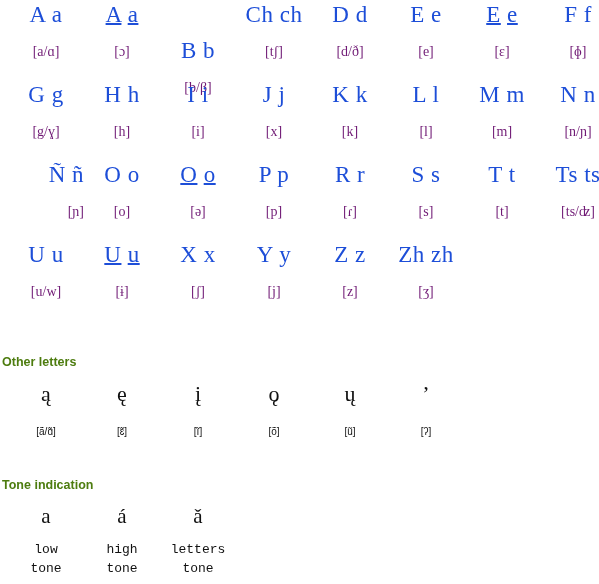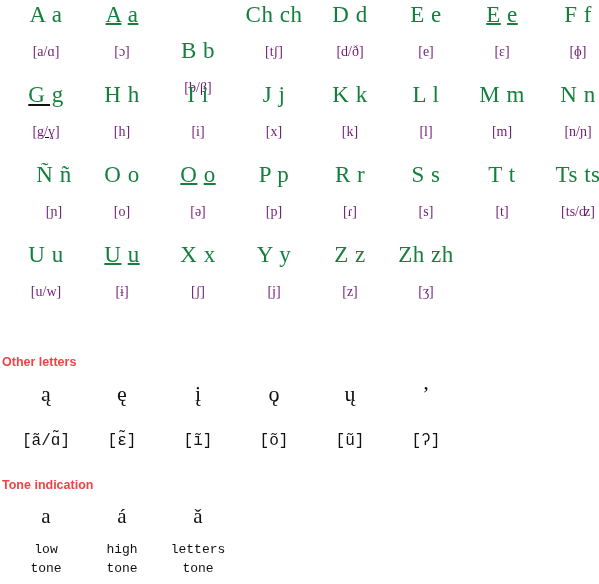--- a/index.html
+++ b/index.html
@@ -33,21 +33,21 @@
     position: absolute;
     width: 76px;
     text-align: center;
     top: 0;
   }
   .letter {
     font-family: "Liberation Serif", "DejaVu Serif", serif;
     font-size: 23px;
     line-height: 30px;
     white-space: nowrap;
-    color: #15803d;
+    color: #1d4ed8;
     letter-spacing: 0.5px;
   }
   .letter .ul {
     text-decoration: underline;
     text-underline-offset: 1px;
   }
   .ipa {
     font-family: "Liberation Serif", "DejaVu Serif", serif;
     font-size: 14px;
     line-height: 20px;
@@ -57,36 +57,36 @@
   }
 
   
   .section-heading {
     position: absolute;
     left: 2px;
     font-family: "Liberation Sans", "DejaVu Sans", sans-serif;
     font-weight: bold;
     font-size: 12.5px;
     line-height: 16px;
-    color: #ef4444;
+    color: #4d7c0f;
     white-space: nowrap;
   }
 
   
   .other-letter {
     font-family: "Liberation Serif", "DejaVu Serif", serif;
     font-size: 22px;
     line-height: 28px;
     white-space: nowrap;
   }
   .other-ipa {
-    font-family: Liberation Mono, monospace;
-    font-size: 16px;
+    font-family: Liberation Sans, sans-serif;
+    font-size: 10px;
     line-height: 20px;
-    margin-top: 23px;
+    margin-top: 14px;
     white-space: nowrap;
   }
 
   
   .tone-letter {
     font-family: "Liberation Serif", "DejaVu Serif", serif;
     font-size: 21px;
     line-height: 28px;
     white-space: nowrap;
   }
@@ -132,21 +132,21 @@
       <div class="cell" style="left: 464px;">
         <div class="letter"><span class="ul">E</span> <span class="ul">e</span></div>
         <div class="ipa">[ɛ]</div>
       </div>
       <div class="cell" style="left: 540px;">
         <div class="letter">F f</div>
         <div class="ipa">[ɸ]</div>
       </div>
     </div>
     <div class="row">
-      <div class="cell" style="left: 8px; text-decoration: underline;">
+      <div class="cell" style="left: 8px;">
         <div class="letter">G g</div>
         <div class="ipa">[g/ɣ]</div>
       </div>
       <div class="cell" style="left: 84px;">
         <div class="letter">H h</div>
         <div class="ipa">[h]</div>
       </div>
       <div class="cell" style="left: 160px;">
         <div class="letter">I i</div>
         <div class="ipa">[i]</div>
@@ -166,21 +166,21 @@
       <div class="cell" style="left: 388px;">
         <div class="letter">L l</div>
         <div class="ipa">[l]</div>
       </div>
       <div class="cell" style="left: 540px;">
         <div class="letter">N n</div>
         <div class="ipa">[n/ɲ]</div>
       </div>
     </div>
     <div class="row">
-      <div class="cell" style="left: 16px;">
+      <div class="cell" style="left: 8px; text-align: right;">
         <div class="letter">Ñ ñ</div>
         <div class="ipa">[ɲ]</div>
       </div>
       <div class="cell" style="left: 84px;">
         <div class="letter">O o</div>
         <div class="ipa">[o]</div>
       </div>
       <div class="cell" style="left: 160px;">
         <div class="letter"><span class="ul">O</span> <span class="ul">o</span></div>
         <div class="ipa">[ə]</div>

